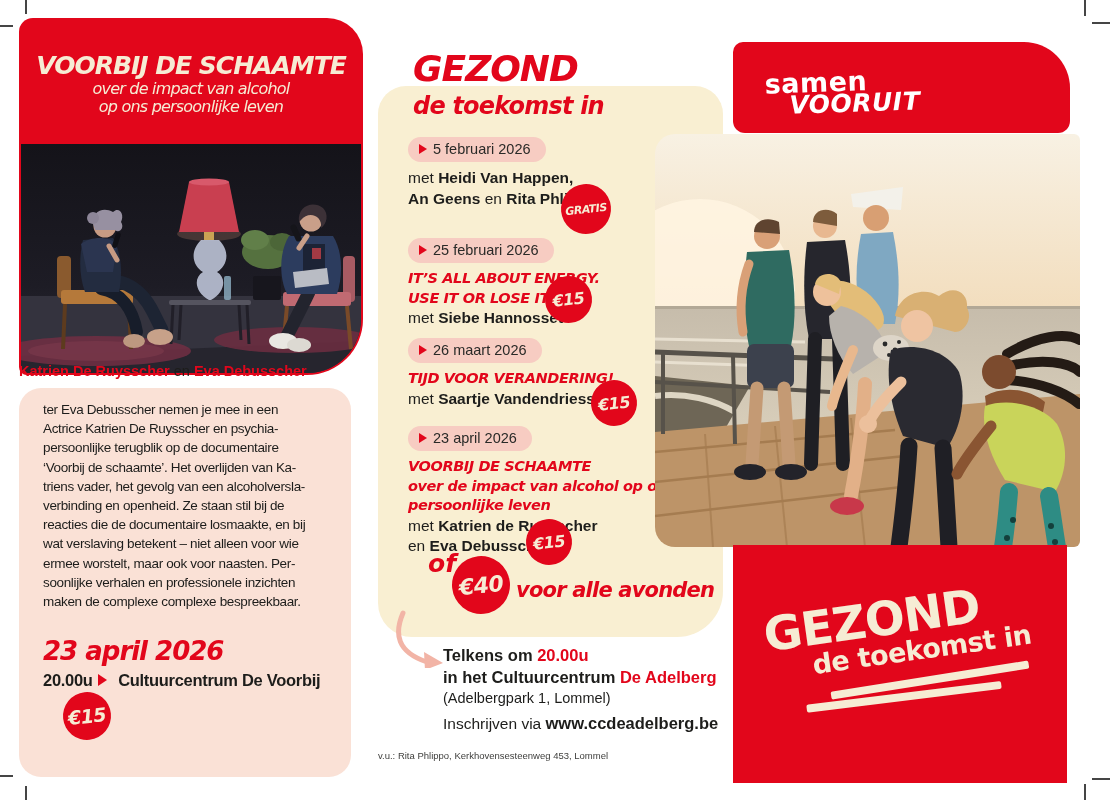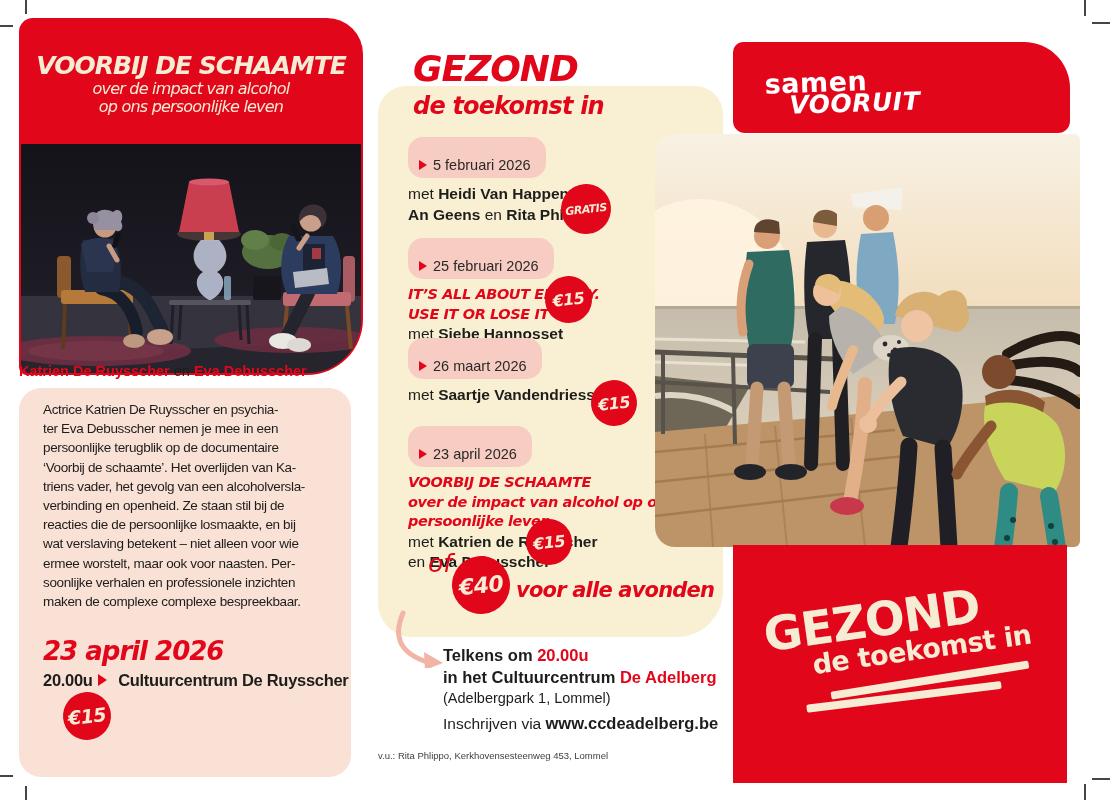--- a/index.html
+++ b/index.html
@@ -51,31 +51,31 @@
     font-weight:bold;font-style:italic;font-size:36px;letter-spacing:-1px;color:var(--red)}
   .mp-sub{position:absolute;left:413px;top:92px;font-family:"DejaVu Sans",sans-serif;
     font-weight:bold;font-style:italic;font-size:24px;letter-spacing:-0.8px;color:var(--red)}
 
   .event{position:absolute;width:312px}
   .event-0{left:408px;top:137px}
   .event-1{left:408px;top:238px}
   .event-2{left:408px;top:338px}
   .event-3{left:408px;top:426px}
   .pill{display:inline-flex;align-items:center;background:var(--pill);border-radius:15px;
-    padding:20px 15px 5px 11px;font-size:14.5px;color:#2a2a28;margin-bottom:6px}
+    padding:4px 15px 5px 11px;font-size:14.5px;color:#2a2a28;margin-bottom:6px}
   .ev-title{font-family:"DejaVu Sans",sans-serif;font-weight:bold;font-style:italic;
     font-size:14.5px;letter-spacing:-0.4px;line-height:19.5px;color:var(--red)}
   .ev-sp{font-size:15.5px;line-height:20.5px;color:var(--ink)}
 
   .tri{display:inline-block;width:0;height:0;border-top:6px solid transparent;
     border-bottom:6px solid transparent;border-left:9px solid var(--red);margin:0 7px 0 1px}
   .tri-sm{border-top-width:5px;border-bottom-width:5px;border-left-width:8px;margin:0 6px 0 0}
 
   .or-label{position:absolute;left:428px;top:549px;font-family:"DejaVu Sans",sans-serif;
-    font-weight:normal;font-style:italic;font-size:25px;color:var(--red)}
+    font-weight:bold;font-style:italic;font-size:25px;color:var(--red)}
   .bundle-label{position:absolute;left:516px;top:578px;font-family:"DejaVu Sans",sans-serif;
     font-weight:bold;font-style:italic;font-size:21px;letter-spacing:-0.8px;color:var(--red)}
 
   .arrow-wrap{position:absolute;left:391px;top:610px;width:56px;height:58px}
   .schedule{position:absolute;left:443px;top:645px}
   .schedule .seg-line{font-size:16.5px;line-height:21.5px}
   .schedule .seg-line:nth-child(3){font-size:14.5px;line-height:20px}
   .schedule .sg-b,.schedule .sg-r{font-size:16.5px}
   .register{position:absolute;left:443px;top:714px;font-size:15.5px}
   .register .sg-b{font-size:16.5px}
@@ -179,55 +179,55 @@
       <path d="M278,78 C276,62 292,56 302,64 C308,70 306,80 300,84 C302,72 288,66 280,76 Z" fill="#3c3137"></path>
       <path d="M286,92 L278,104" stroke="#c99f89" stroke-width="5" stroke-linecap="round"></path>
       <rect x="272" y="80" width="6" height="18" rx="3" fill="#15151a" transform="rotate(-24 275 89)"></rect>
     </svg>
   </div>
 
   <div class="caption"><span class="sg-r">Katrien De Ruysscher</span><span class="sg-p"> en </span><span class="sg-r">Eva Debusscher</span></div>
 
   <div class="pink-panel"></div>
   <div class="bodytext">
+      <div class="tline">ter Eva Debusscher nemen je mee in een</div>
       <div class="tline">Actrice Katrien De Ruysscher en psychia-</div>
-      <div class="tline">ter Eva Debusscher nemen je mee in een</div>
       <div class="tline">persoonlijke terugblik op de documentaire</div>
       <div class="tline">‘Voorbij de schaamte’. Het overlijden van Ka-</div>
       <div class="tline">triens vader, het gevolg van een alcoholversla-</div>
       <div class="tline">verbinding en openheid. Ze staan stil bij de</div>
-      <div class="tline">reacties die de persoonlijke losmaakte, en bij</div>
+      <div class="tline">reacties die de documentaire losmaakte, en bij</div>
       <div class="tline">wat verslaving betekent – niet alleen voor wie</div>
       <div class="tline">ermee worstelt, maar ook voor naasten. Per-</div>
       <div class="tline">soonlijke verhalen en professionele inzichten</div>
       <div class="tline">maken de complexe complexe bespreekbaar.</div>
     </div>
   <div class="lp-date disp">23 april 2026</div>
-  <div class="lp-tv"><span class="sg-b">20.00u </span><span class="tri"></span><span class="sg-b"> Cultuurcentrum De Ruysscher</span></div>
+  <div class="lp-tv"><span class="sg-b">20.00u </span><span class="tri"></span><span class="sg-b"> Cultuurcentrum De Voorbij</span></div>
   <div class="badge badge-left">
     <span>€15</span>
   </div>
 
   <div class="cream-panel"></div>
   <div class="mp-title">GEZOND</div>
   <div class="mp-sub">de toekomst in</div>
 
   <div id="events">
       <div class="event event-0"><div class="pill">
           <span class="tri tri-sm"></span>
           <span>5 februari 2026</span>
         </div><div class="ev-sp"><span class="sg-p">met </span><span class="sg-b">Heidi Van Happen,</span></div><div class="ev-sp"><span class="sg-b">An Geens</span><span class="sg-p"> en </span><span class="sg-b">Rita Phlippo</span></div></div>
       <div class="event event-1"><div class="pill">
           <span class="tri tri-sm"></span>
           <span>25 februari 2026</span>
         </div><div class="ev-title">IT’S ALL ABOUT ENERGY.</div><div class="ev-title">USE IT OR LOSE IT</div><div class="ev-sp"><span class="sg-p">met </span><span class="sg-b">Siebe Hannosset</span></div></div>
       <div class="event event-2"><div class="pill">
           <span class="tri tri-sm"></span>
           <span>26 maart 2026</span>
-        </div><div class="ev-sp"><span class="sg-p">met </span><span class="sg-b">Saartje Vandendriessche</span></div></div>
+        </div><div class="ev-title">TIJD VOOR VERANDERING!</div><div class="ev-sp"><span class="sg-p">met </span><span class="sg-b">Saartje Vandendriessche</span></div></div>
       <div class="event event-3"><div class="pill">
           <span class="tri tri-sm"></span>
           <span>23 april 2026</span>
         </div><div class="ev-title">VOORBIJ DE SCHAAMTE</div><div class="ev-title">over de impact van alcohol op ons</div><div class="ev-title">persoonlijke leven</div><div class="ev-sp"><span class="sg-p">met </span><span class="sg-b">Katrien de Ruysscher</span></div><div class="ev-sp"><span class="sg-p">en </span><span class="sg-b">Eva Debusscher</span></div></div>
     </div>
 
   <div class="or-label">of</div>
   <div class="badge badge-bundle">
     <span>€40</span>
   </div>

